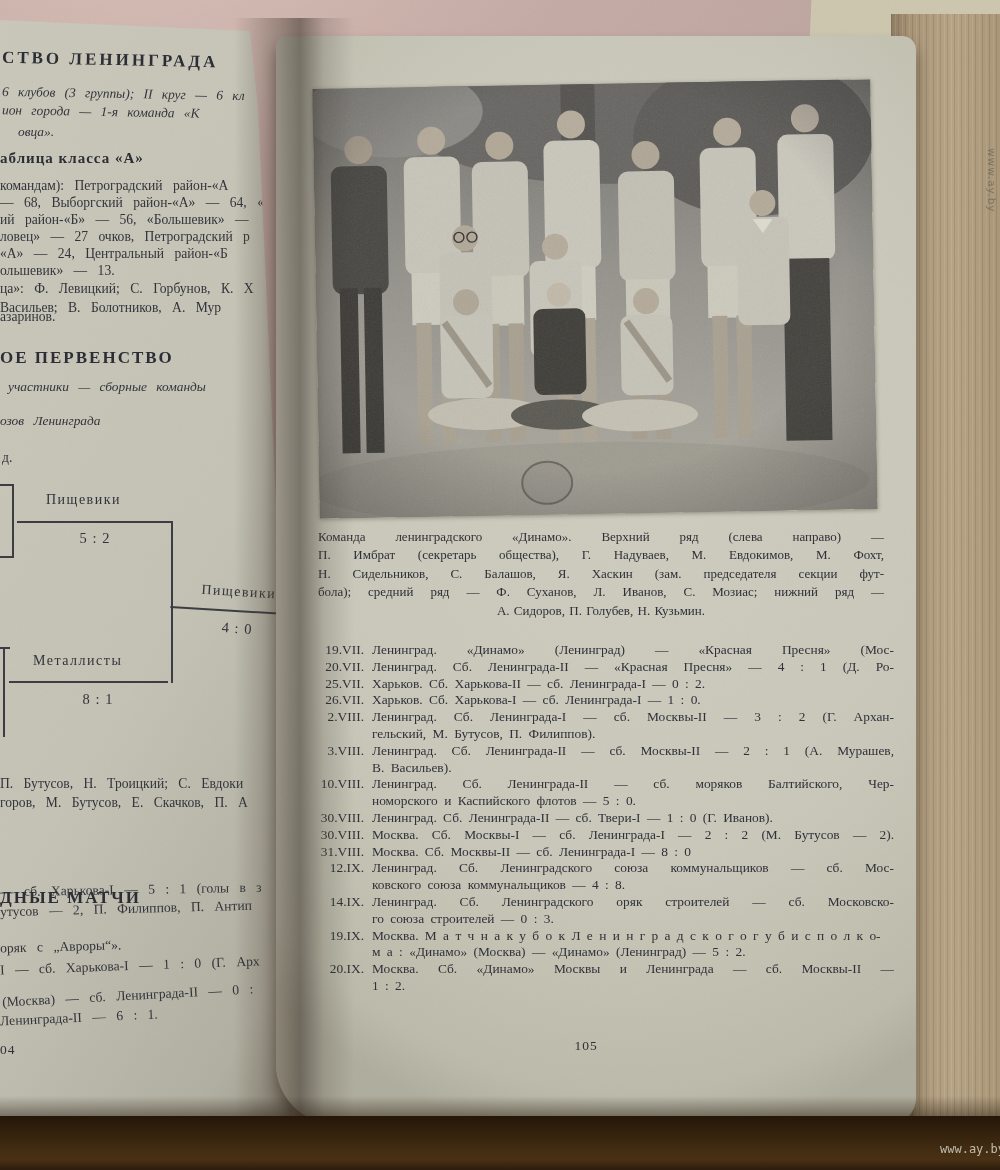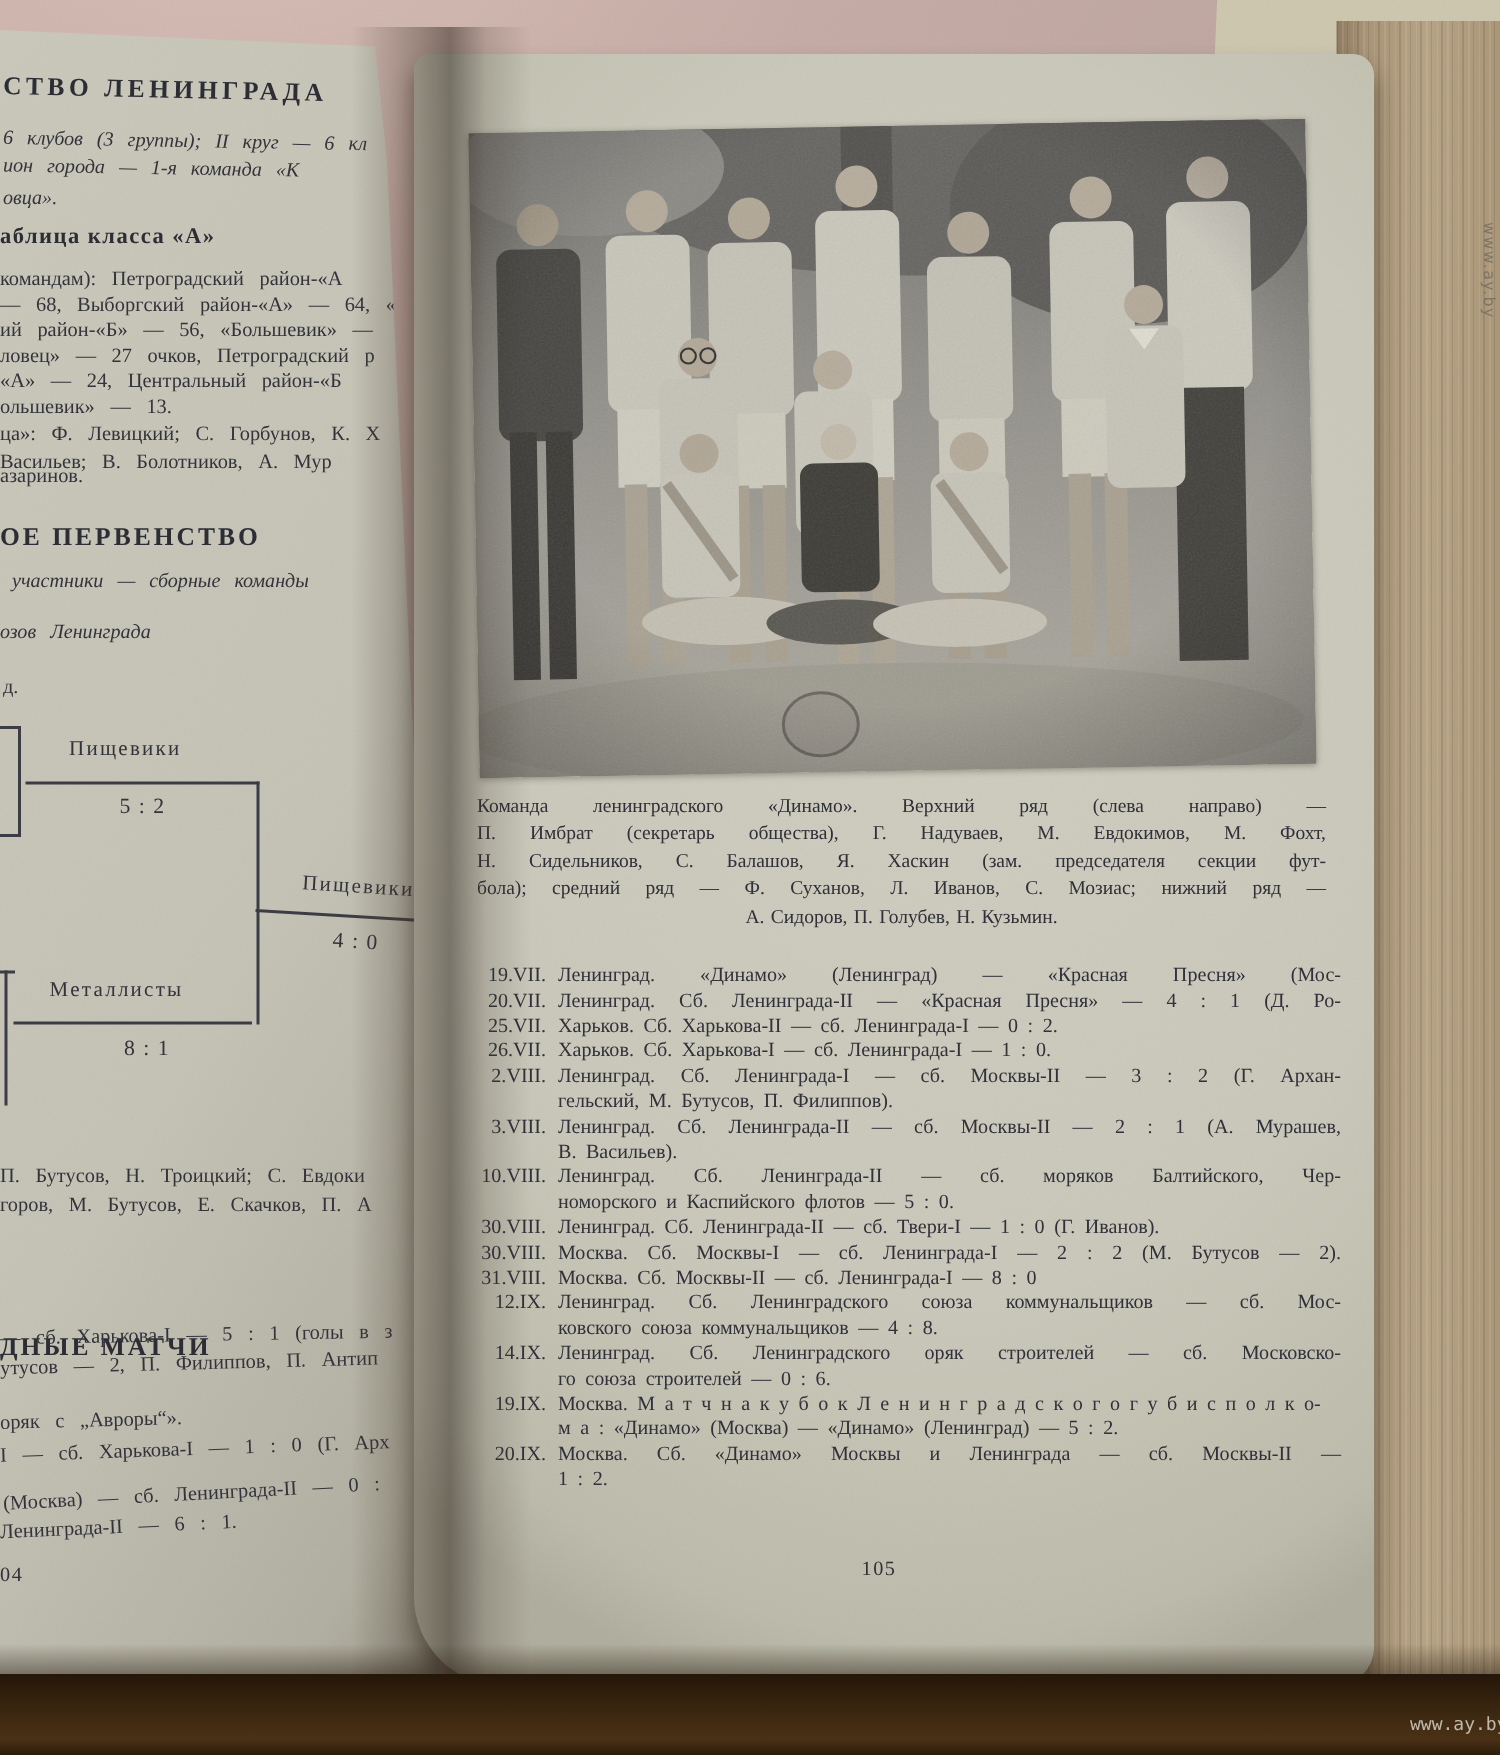--- a/index.html
+++ b/index.html
@@ -62,21 +62,21 @@
   <div class="abs" id="fore-edge-corner"></div>
   <div class="abs" id="fore-edge">
     <div class="stri"></div>
   </div>
 
   <div class="abs" id="page-left">
     <div class="ln h-big" style="left:2px;top:30px;transform:rotate(1.2deg);">СТВО ЛЕНИНГРАДА</div>
 
     <div class="ln ital" style="left:2px;top:66px;transform:rotate(1deg);">6 клубов (3 группы); II круг — 6 кл</div>
     <div class="ln ital" style="left:2px;top:84px;transform:rotate(1deg);">ион города — 1-я команда «К</div>
-    <div class="ln ital" style="left:2px;top:104px;">овца».</div>
+    <div class="ln ital" style="left:18px;top:104px;">овца».</div>
 
     <div class="ln h-mid" style="left:0;top:130px;">аблица класса «А»</div>
 
     <div class="ln body-l" style="left:0;top:158px;">командам): Петроградский район-«А</div>
     <div class="ln body-l" style="left:0;top:175px;">— 68, Выборгский район-«А» — 64, «К</div>
     <div class="ln body-l" style="left:0;top:192px;">ий район-«Б» — 56, «Большевик» —</div>
     <div class="ln body-l" style="left:0;top:209px;">ловец» — 27 очков, Петроградский р</div>
     <div class="ln body-l" style="left:0;top:226px;">«А» — 24, Центральный район-«Б</div>
     <div class="ln body-l" style="left:0;top:243px;">ольшевик» — 13.</div>
 
@@ -316,21 +316,21 @@
       <div class="row">
           <span class="d"></span>
           <span class="t">ковского союза коммунальщиков — 4 : 8.</span>
         </div>
       <div class="row">
           <span class="d">14.IX.</span>
           <span class="t j">Ленинград. Сб. Ленинградского оряк строителей — сб. Московско-</span>
         </div>
       <div class="row">
           <span class="d"></span>
-          <span class="t">го союза строителей — 0 : 6.</span>
+          <span class="t">го союза строителей — 0 : 3.</span>
         </div>
       <div class="row">
           <span class="d">19.IX.</span>
           <span class="t">Москва. М а т ч  н а  к у б о к  Л е н и н г р а д с к о г о  г у б и с п о л к о-</span>
         </div>
       <div class="row">
           <span class="d"></span>
           <span class="t">м а : «Динамо» (Москва) — «Динамо» (Ленинград) — 5 : 2.</span>
         </div>
       <div class="row">

